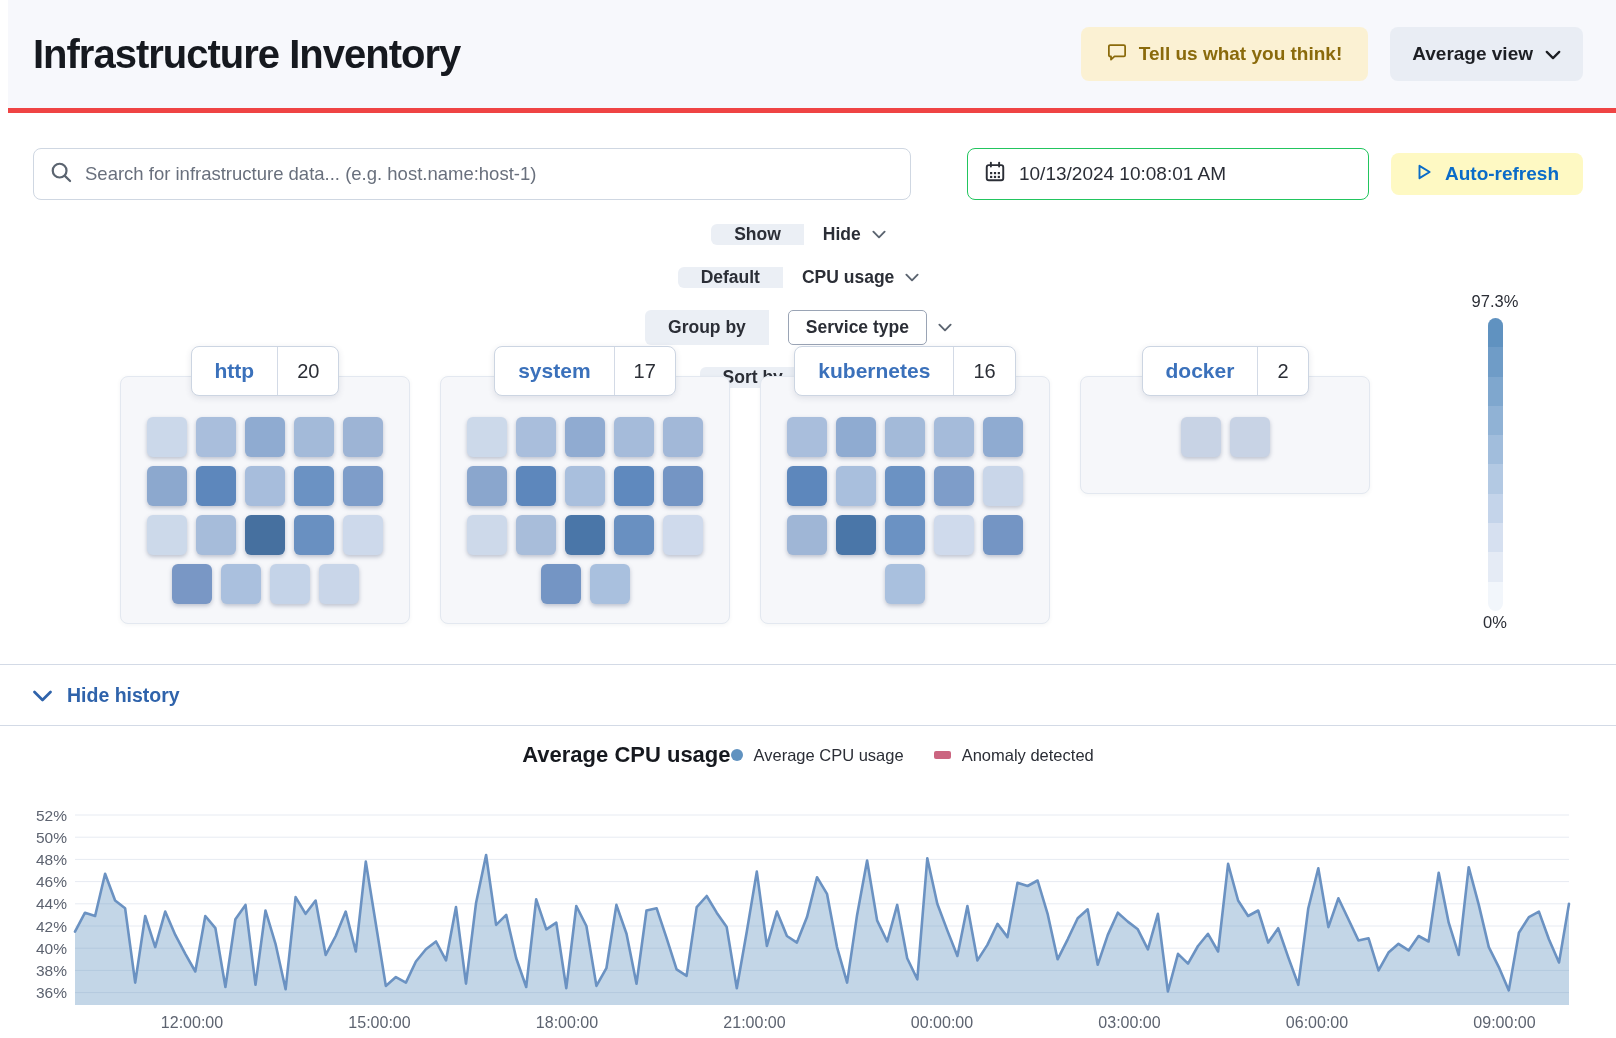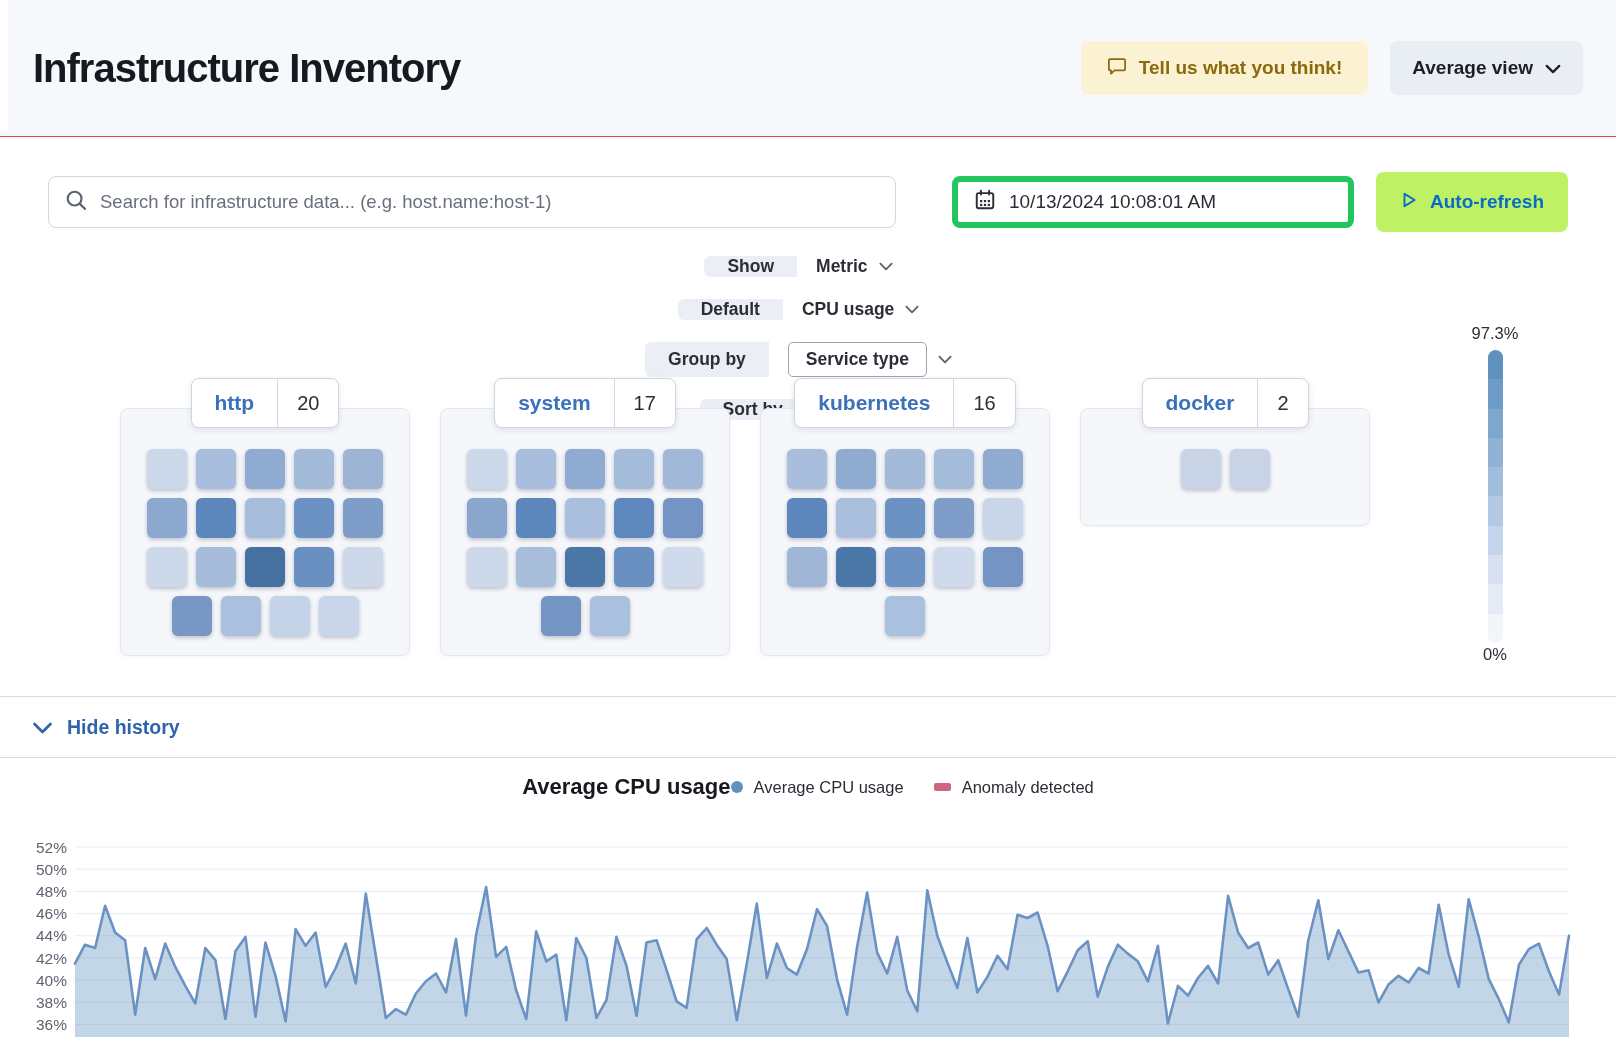--- a/index.html
+++ b/index.html
@@ -3,40 +3,40 @@
 <meta charset="utf-8">
 <style>
   * { box-sizing: border-box; margin: 0; padding: 0; }
   html,body { width:1616px; height:1038px; }
   body {
     font-family: "Liberation Sans", "DejaVu Sans", sans-serif;
     background:#ffffff; color:#16191f; overflow:hidden; position:relative;
   }
   
   .page-header {
-    height:137px; background:#f7f8fc; border-bottom:1px solid #ef4444;
+    height:113px; background:#f7f8fc; border-bottom:5px solid #ef4444;
     display:flex; align-items:center; justify-content:space-between;
     padding:0 33px; position:relative;
   }
   .left-strip { position:absolute; left:0; top:0; width:8px; height:130px; background:#ffffff; }
   .page-title { font-size:40px; font-weight:800; letter-spacing:-1px; color:#16191f; }
   .header-actions { display:flex; align-items:center; gap:22px; }
   .btn { display:inline-flex; align-items:center; gap:12px; height:54px; border:none;
          border-radius:8px; font-family:inherit; font-size:19px; font-weight:600; cursor:pointer; }
   .btn-feedback { background:#fbf1d3; color:#8a6a0b; padding:0 26px; }
   .btn-view { background:#e9edf4; color:#1d1f24; padding:0 22px; }
   
-  .toolbar { display:flex; align-items:center; gap:22px; padding:0 48px; margin-top:35px; }
+  .toolbar { display:flex; align-items:center; gap:22px; padding:0 33px; margin-top:35px; }
   .search-box { flex:1; height:52px; background:#fff; border:1px solid #cfd7e2; border-radius:8px;
                 display:flex; align-items:center; gap:13px; padding:0 16px; }
   .search-box input { border:none; outline:none; flex:1; font-family:inherit; font-size:18.5px; color:#343741; background:transparent; }
   .search-box input::placeholder { color:#69707d; }
-  .date-box { width:402px; height:52px; background:#fff; border:6px solid #22c55e; border-radius:8px;
+  .date-box { width:402px; height:52px; background:#fff; border:1px solid #22c55e; border-radius:8px;
               display:flex; align-items:center; gap:13px; padding:0 16px; font-size:19px; color:#2b2e36; cursor:pointer;margin-left:34px; }
-  .btn-refresh { background:#bef264; color:#0a6cc8; padding:0 24px; height:60px; font-size:19px; }
+  .btn-refresh { background:#fef9c3; color:#0a6cc8; padding:0 24px; height:42px; font-size:19px; }
   
   .filters { display:flex; align-items:center; gap:22px; padding:0 33px; margin-top:24px; height:50px;flex-direction:column; }
   .filter-group { display:flex; align-items:stretch; height:50px; border-radius:6px; }
   .fg-label { background:#ebeff5; display:flex; align-items:center; padding:0 23px;
               font-size:17.5px; font-weight:700; color:#2b2e36; border-radius:6px 0 0 6px; }
   .fg-value { display:flex; align-items:center; gap:11px; padding:0 19px;
               font-size:17.5px; font-weight:600; color:#2b2e36; cursor:pointer; }
   .fg-chip { border:1px solid #9aa4b5; border-radius:5px; padding:6px 17px; background:#fff; }
   .spacer { flex:1; }
   .icon-btn { width:53px; height:50px; border:none; border-radius:6px; background:#ebeff5;
@@ -141,21 +141,21 @@
         </svg>
     </span>
     <span>Auto-refresh</span>
   </button>
 </div>
 
 <div class="filters">
   <div class="filter-group">
     <span class="fg-label">Show</span>
     <span class="fg-value">
-      <span>Metric</span>
+      <span>Hide</span>
       <svg width="14" height="9" viewBox="0 0 12 8" fill="none">
           <polyline points="1,1.5 6,6.5 11,1.5" stroke="#5b6470" stroke-width="1.7" stroke-linecap="round" stroke-linejoin="round"></polyline>
         </svg>
     </span>
   </div>
   <div class="filter-group">
     <span class="fg-label">Default</span>
     <span class="fg-value">
       <span>CPU usage</span>
       <svg width="14" height="9" viewBox="0 0 12 8" fill="none">

